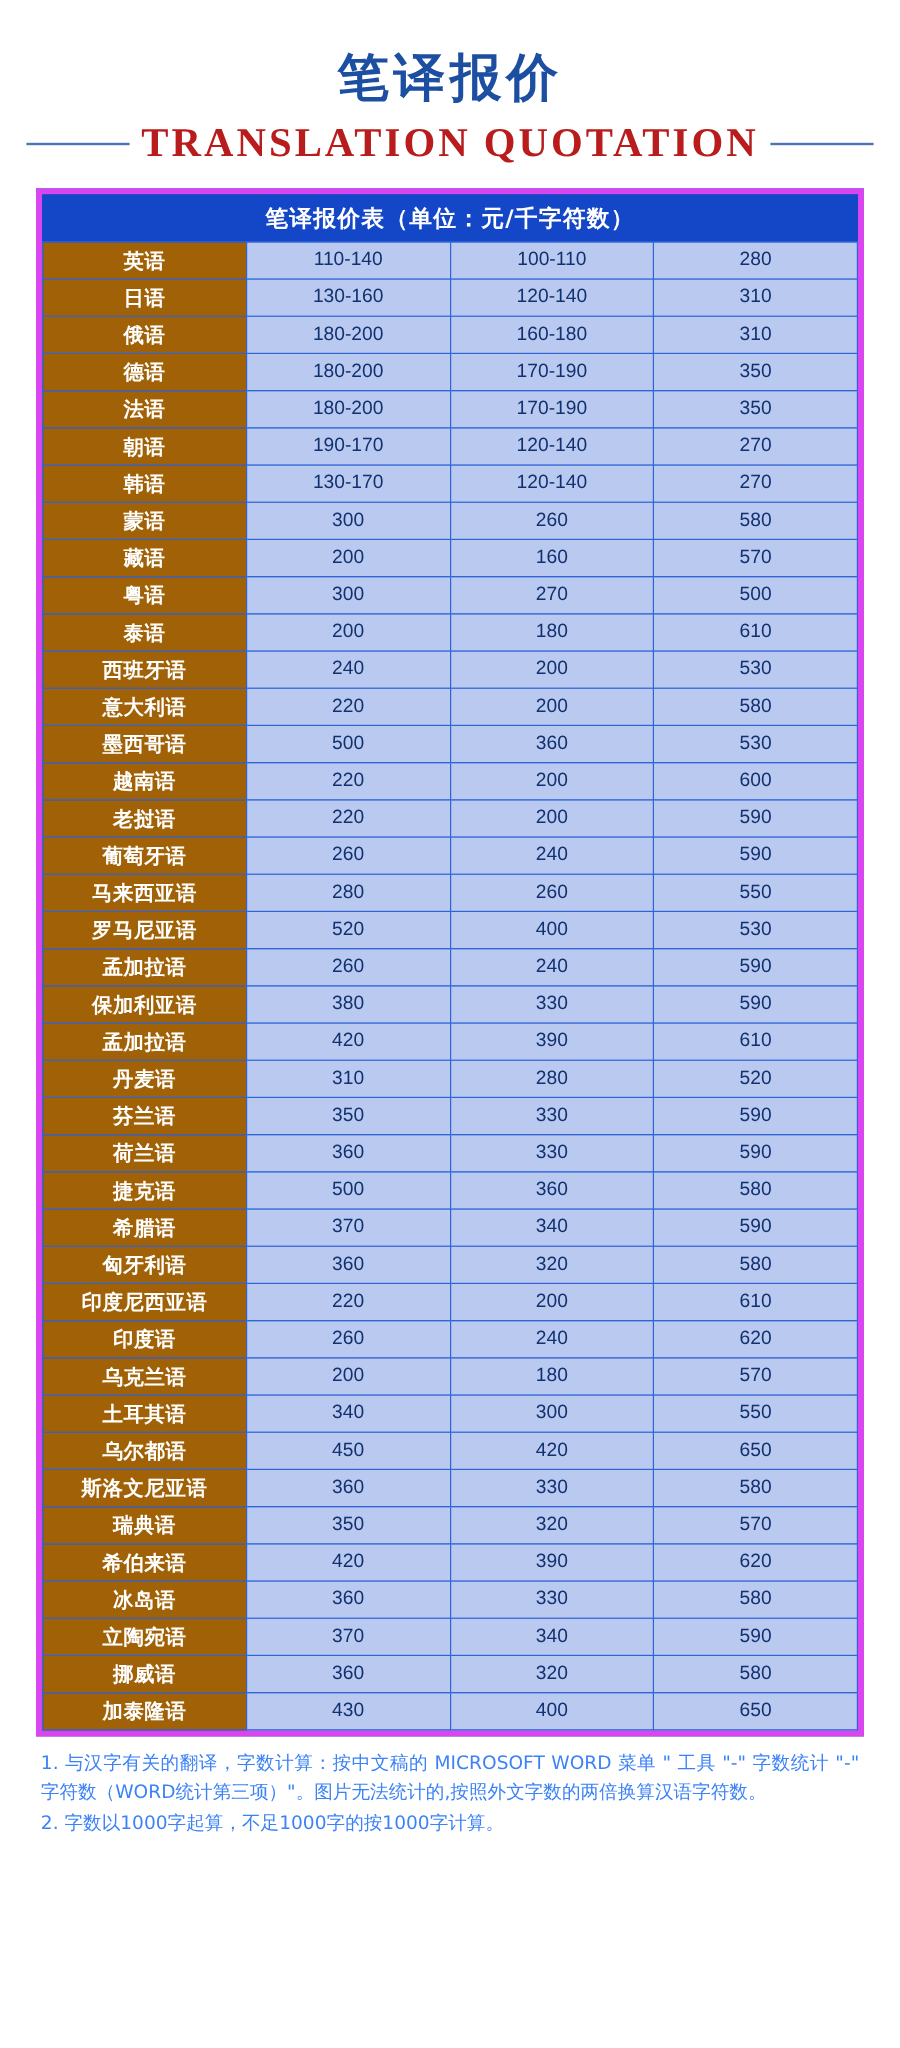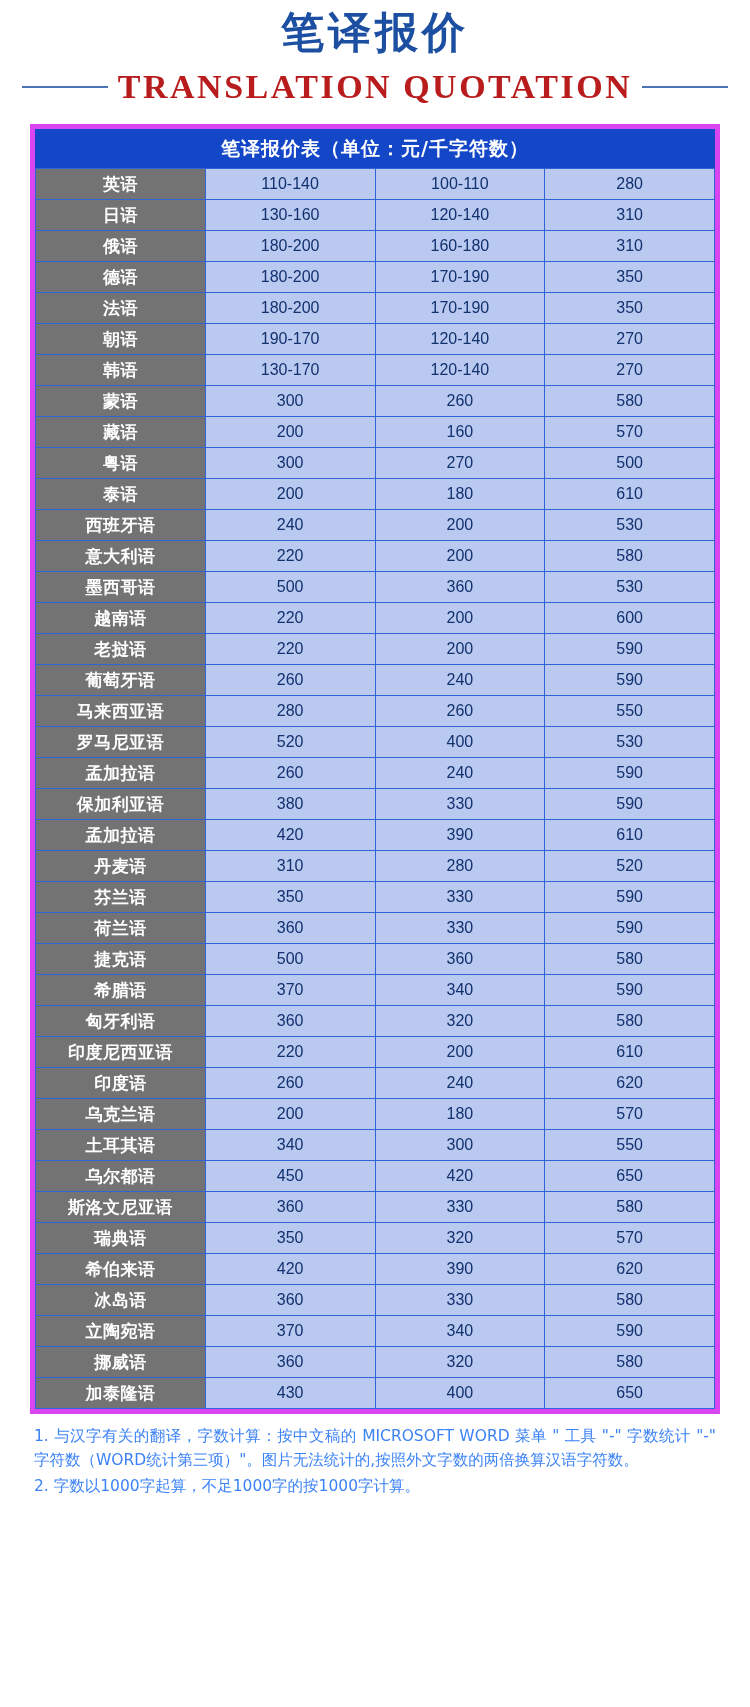--- a/index.html
+++ b/index.html
@@ -14,21 +14,21 @@
     overflow: hidden;
   }
   .page {
     position: relative;
     width: 750px;
     height: 1707px;
     box-sizing: border-box;
   }
   
   .header {
-    padding-top: 6px;
+    padding-top: 39px;
     text-align: center;
   }
   .header-cn {
     font-family: "DejaVu Sans", sans-serif;
     font-size: 43px;
     font-weight: bold;
     letter-spacing: 4px;
     color: #1c4fa1;
     line-height: 1.25;
   }
@@ -77,21 +77,21 @@
     font-family: "DejaVu Sans", sans-serif;
     font-size: 19px;
     font-weight: bold;
     text-align: center;
     height: 40px;
     letter-spacing: 1px;
     border: none !important;
   }
   .lang-cell {
     width: 29%;
-    background: #737373;
+    background: #a16207;
     color: #ffffff;
     font-family: "DejaVu Sans", sans-serif;
     font-size: 17px;
     font-weight: bold;
     text-align: center;
     height: 31px;
     letter-spacing: .5px;
   }
   .val-cell {
     background: #b9c9ef;

